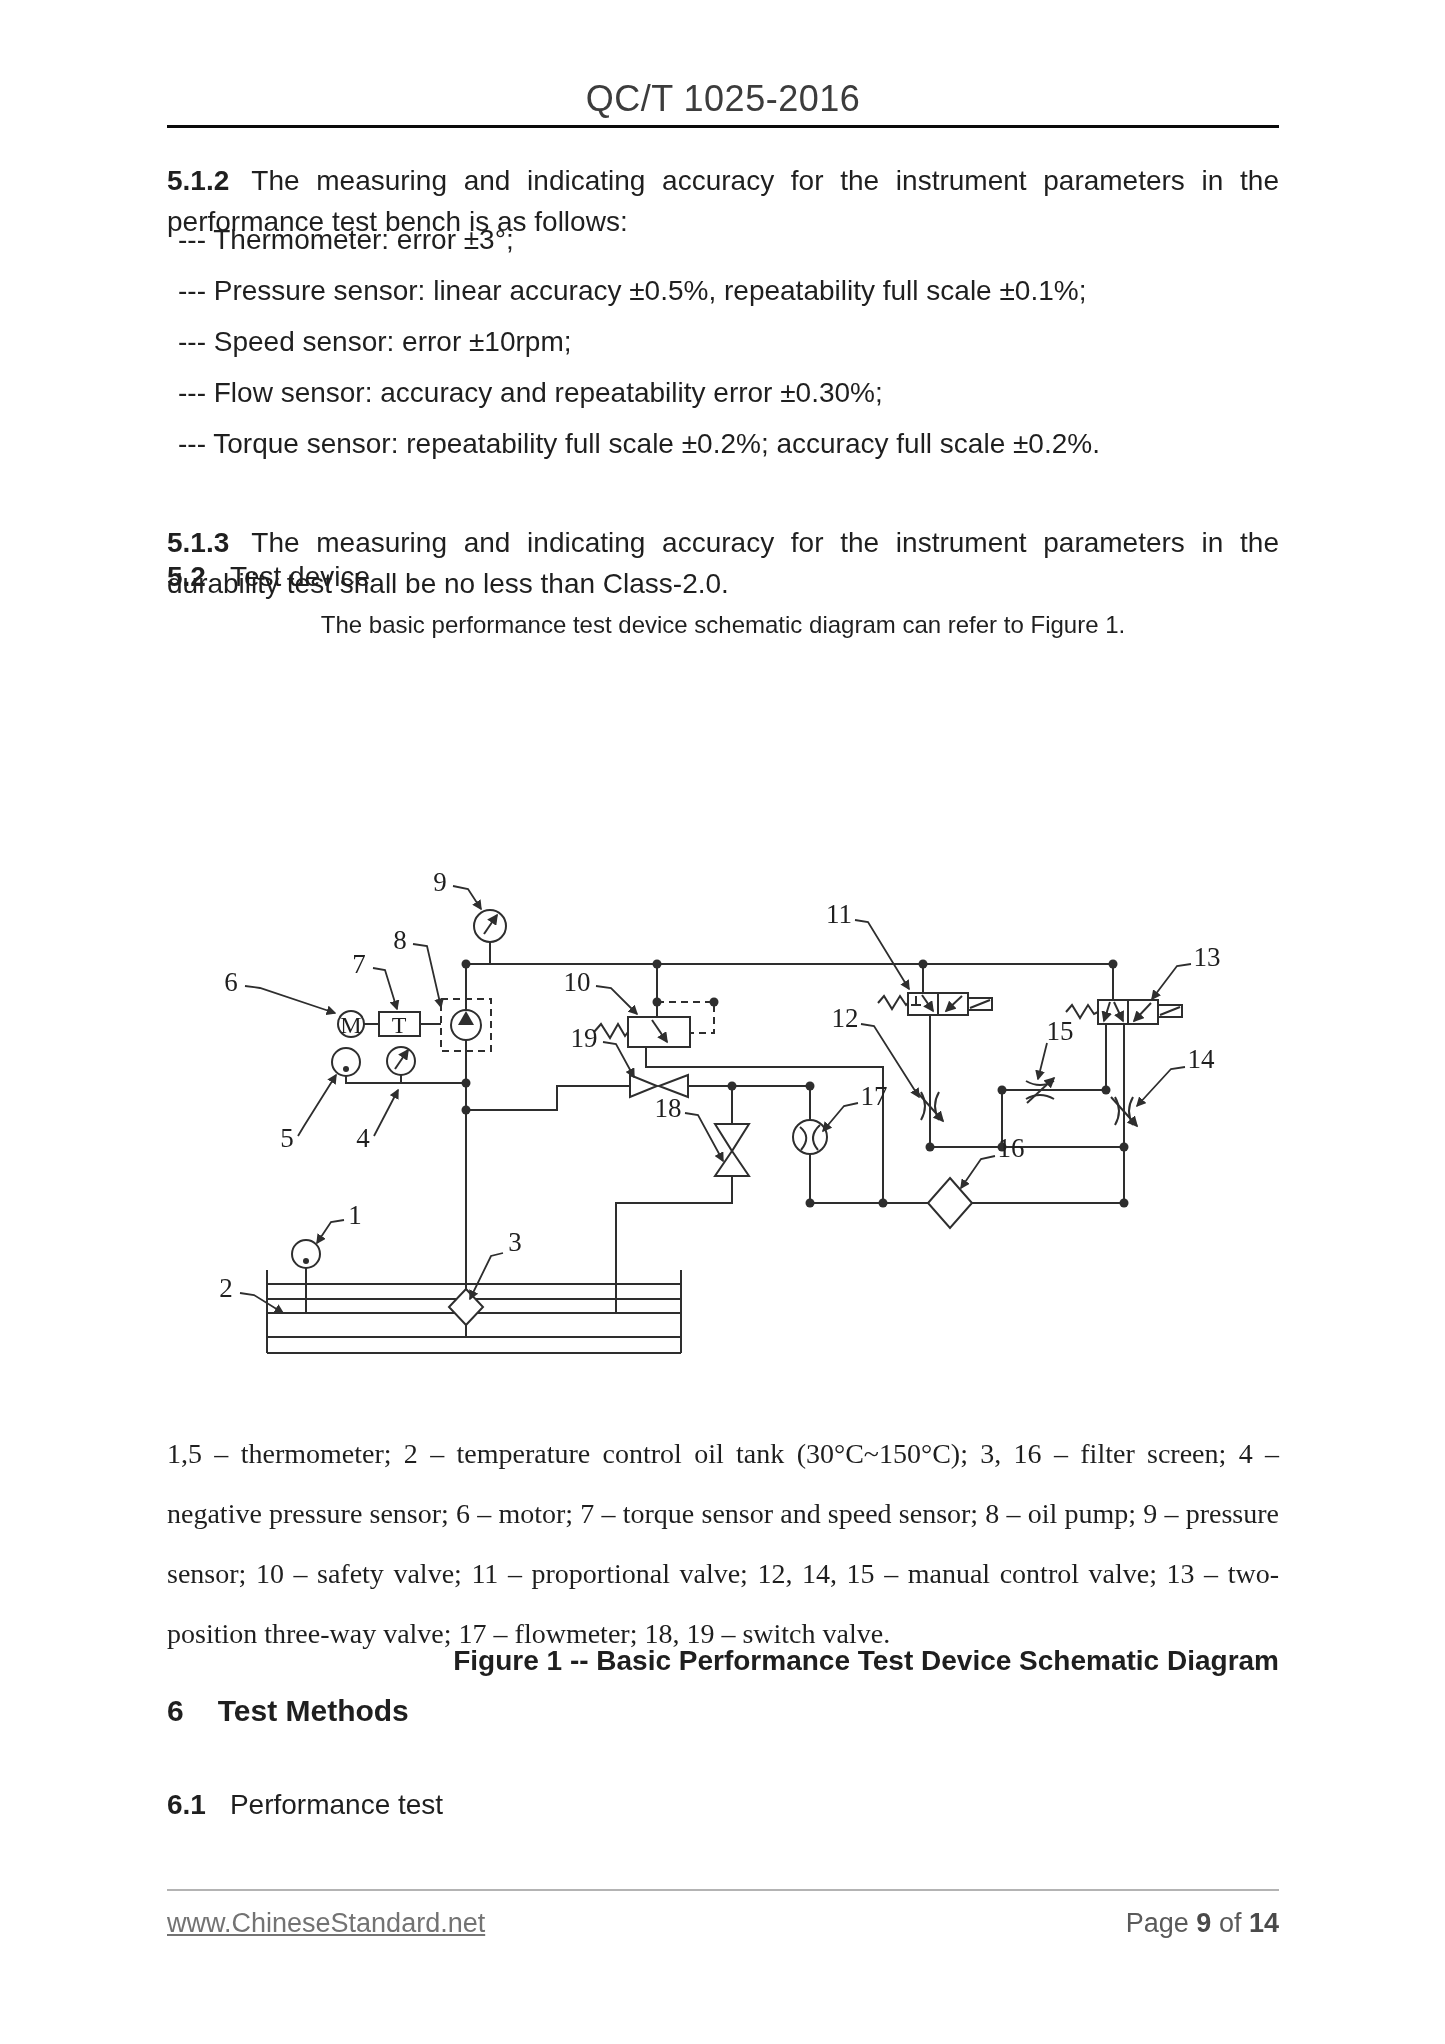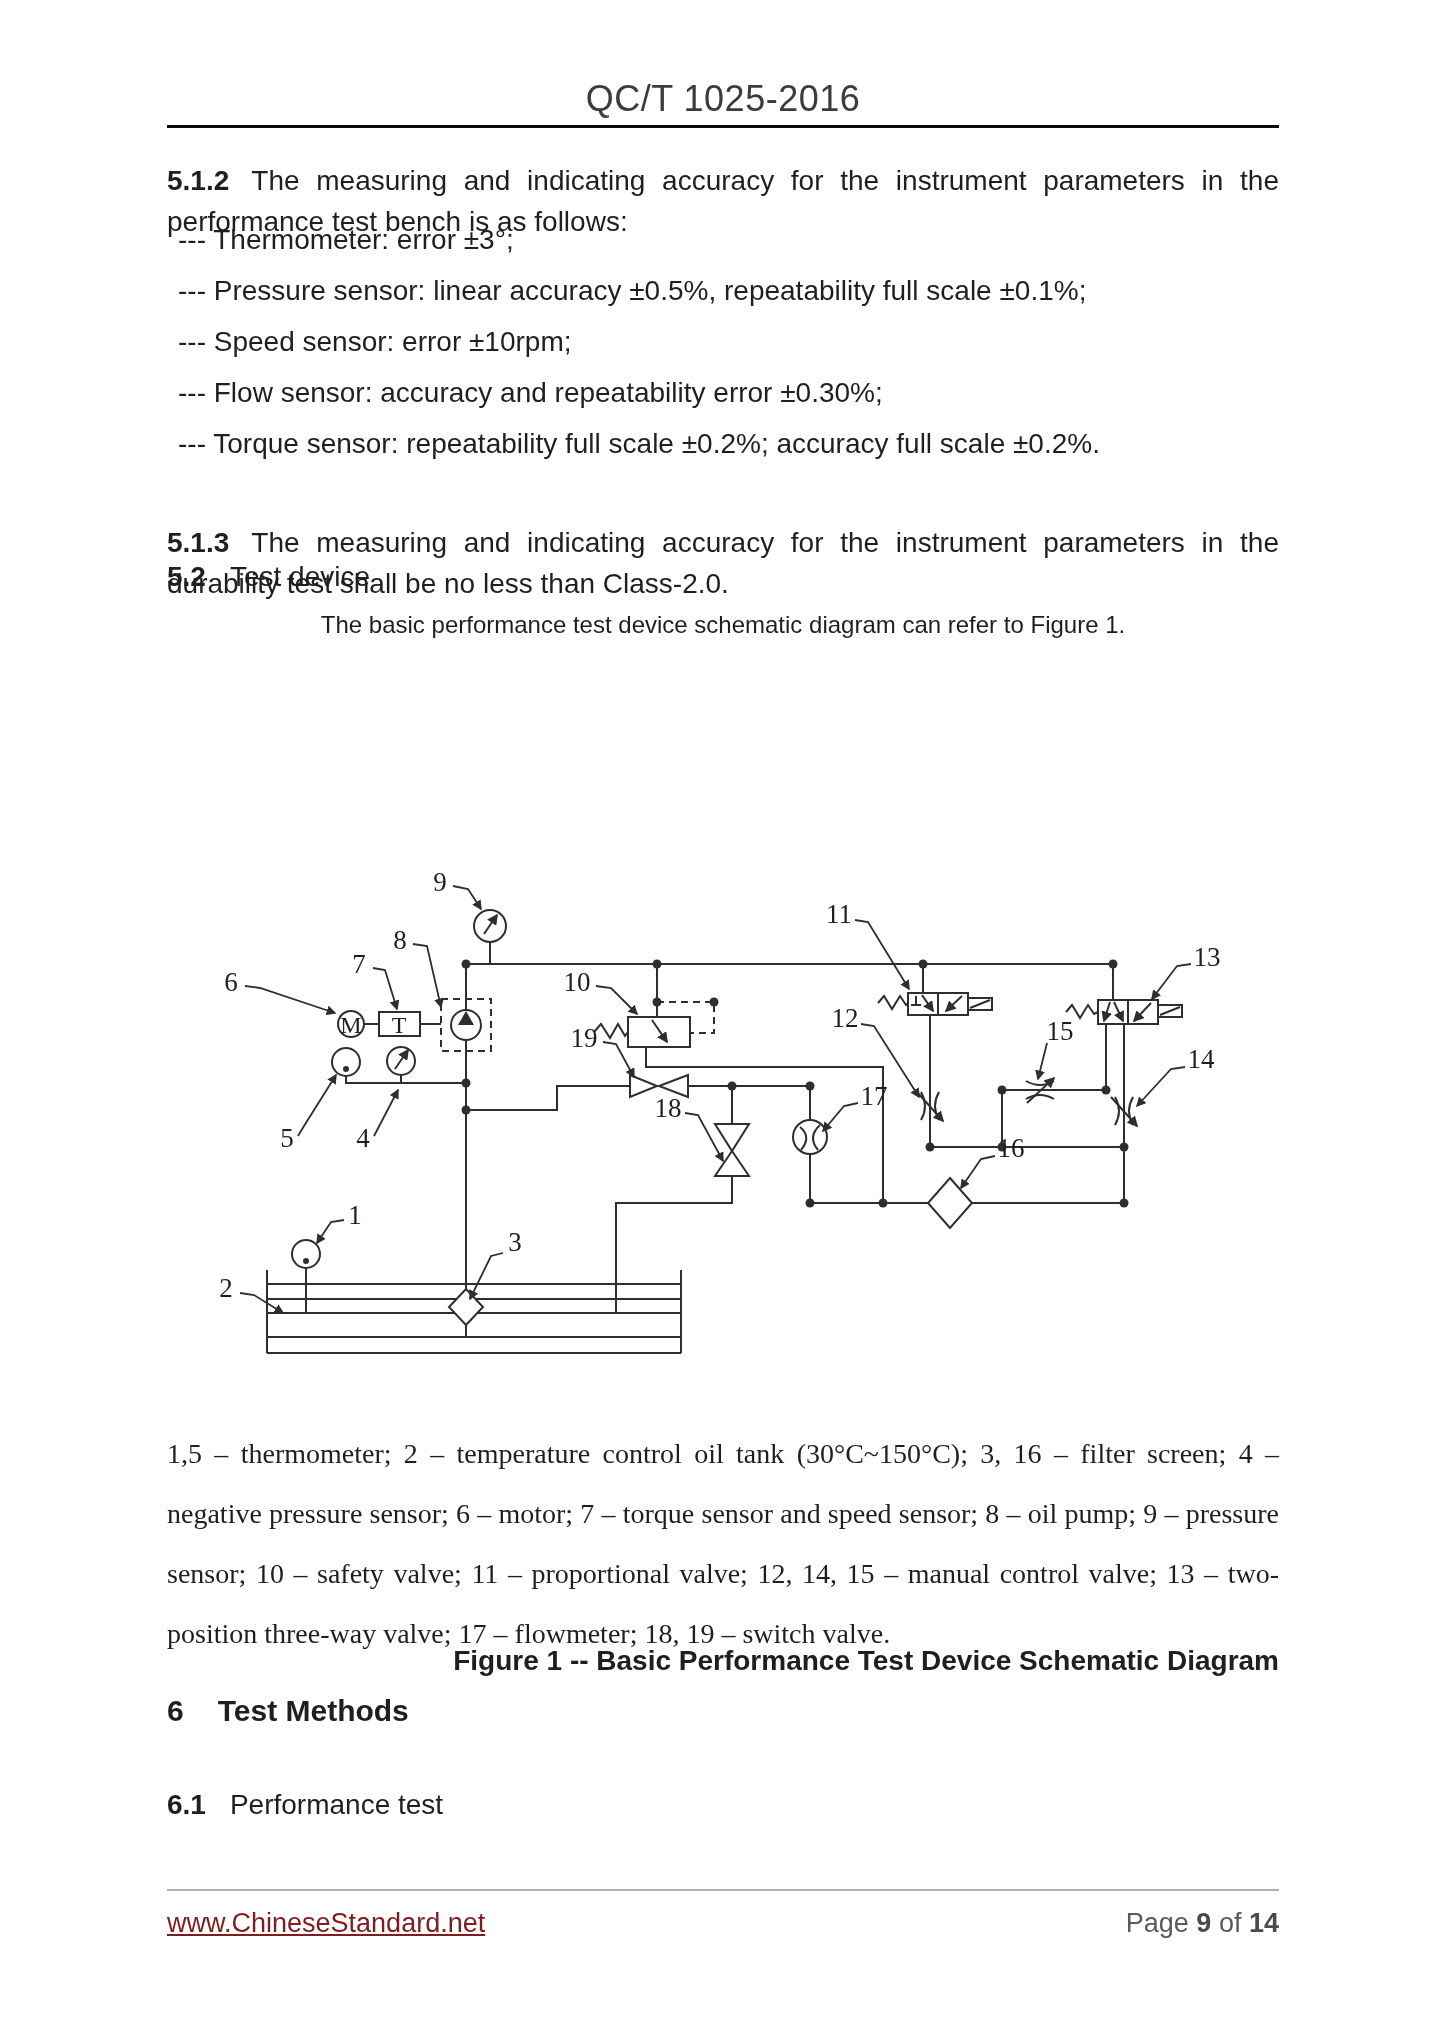--- a/index.html
+++ b/index.html
@@ -18,21 +18,21 @@
   #h52 b{padding-right:24px;}
   #intro{top:611px;left:167px;width:1112px;font-size:24px;text-align:center;}
   #caption{top:1424px;left:167px;width:1112px;font-size:28px;line-height:60px;text-align:justify;font-family:Liberation Serif, serif;}
   #figtitle{top:1645px;left:167px;width:1112px;text-align:right;font-size:28px;font-weight:bold;}
   #h6{top:1694px;left:167px;font-size:30px;font-weight:bold;}
   #h6 span.n{padding-right:34px;}
   #h61{top:1789px;left:167px;font-size:28px;}
   #h61 b{padding-right:24px;}
   #ftr-rule{top:1889px;left:167px;width:1112px;height:2px;background:#b3b3b3;}
   #ftr{top:1908px;left:167px;width:1112px;font-size:27px;color:#5a5a5a;}
-  #ftr-link{float:left;text-decoration:underline;color:#7f1d1d;cursor:pointer;}
+  #ftr-link{float:left;text-decoration:underline;color:#737373;cursor:pointer;}
   #ftr-page{float:right;}
   #ftr-page b{color:#4a4a4a;}
   #schsvg{top:0;left:0;pointer-events:none;}
 </style>
 </head>
 <body>
 
 <div id="page">
 
   <div id="hdr-title" class="abs">QC/T 1025-2016</div>

